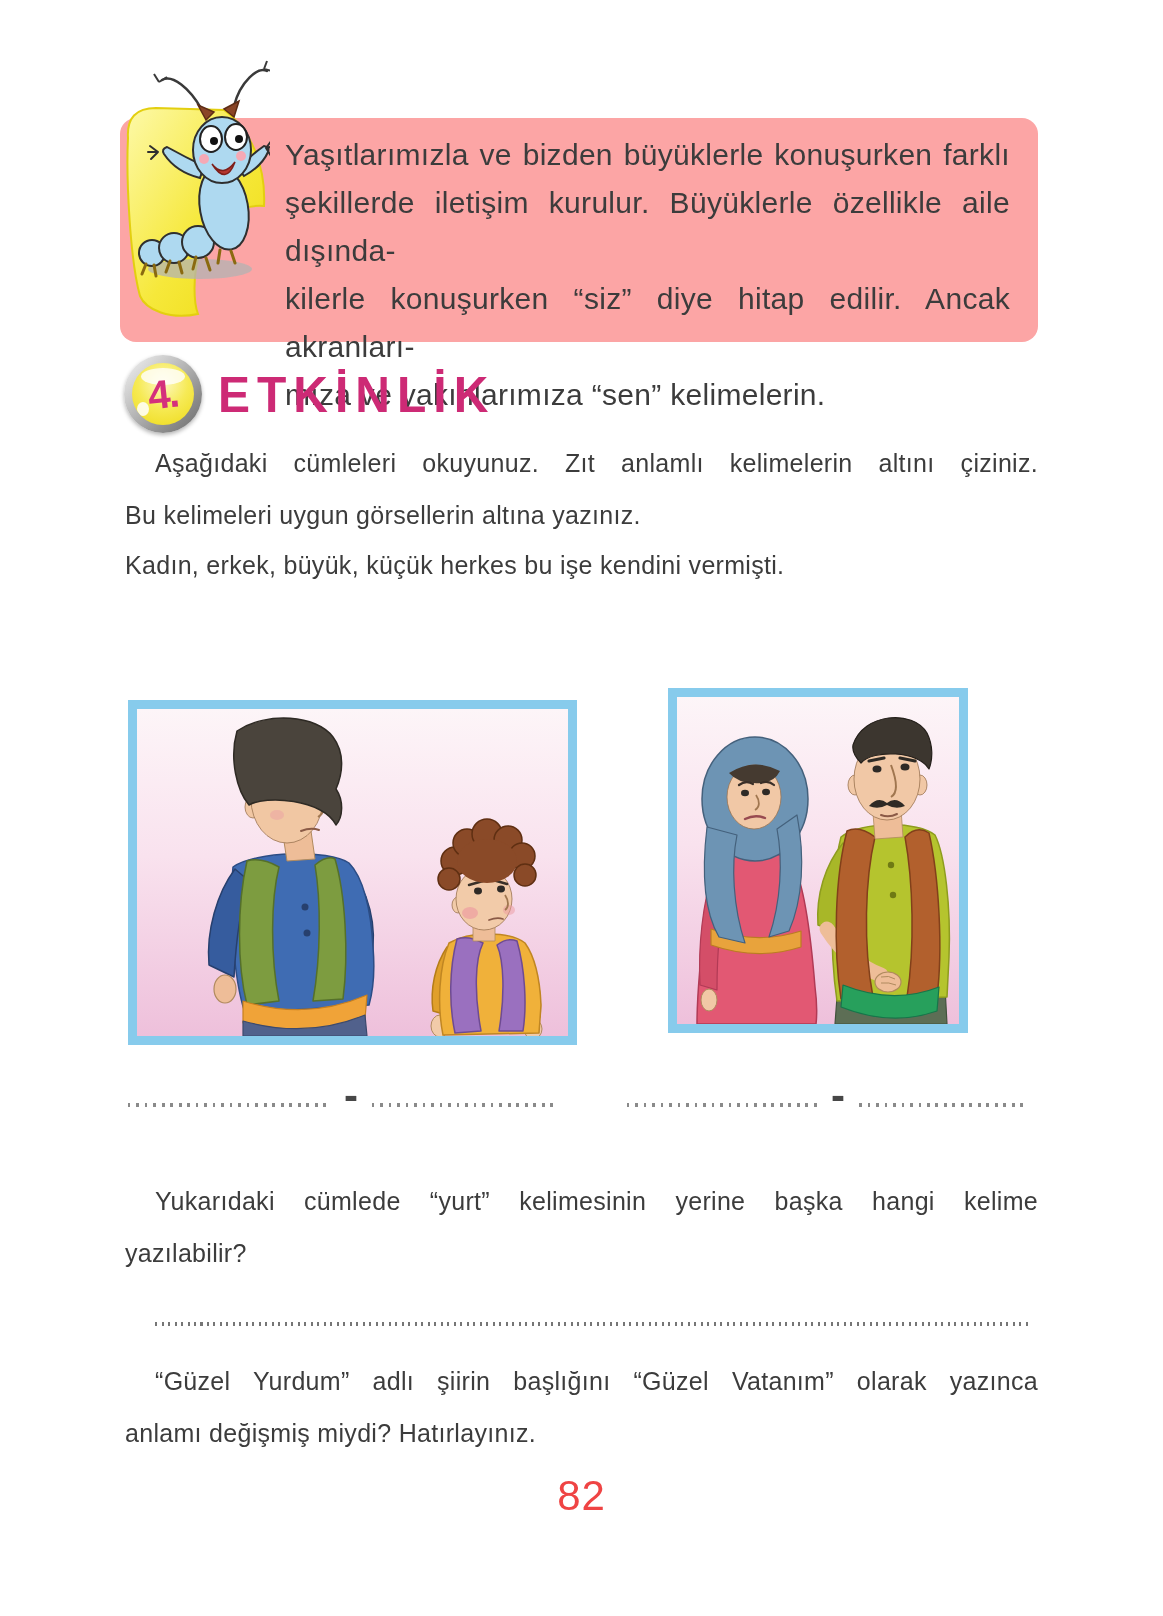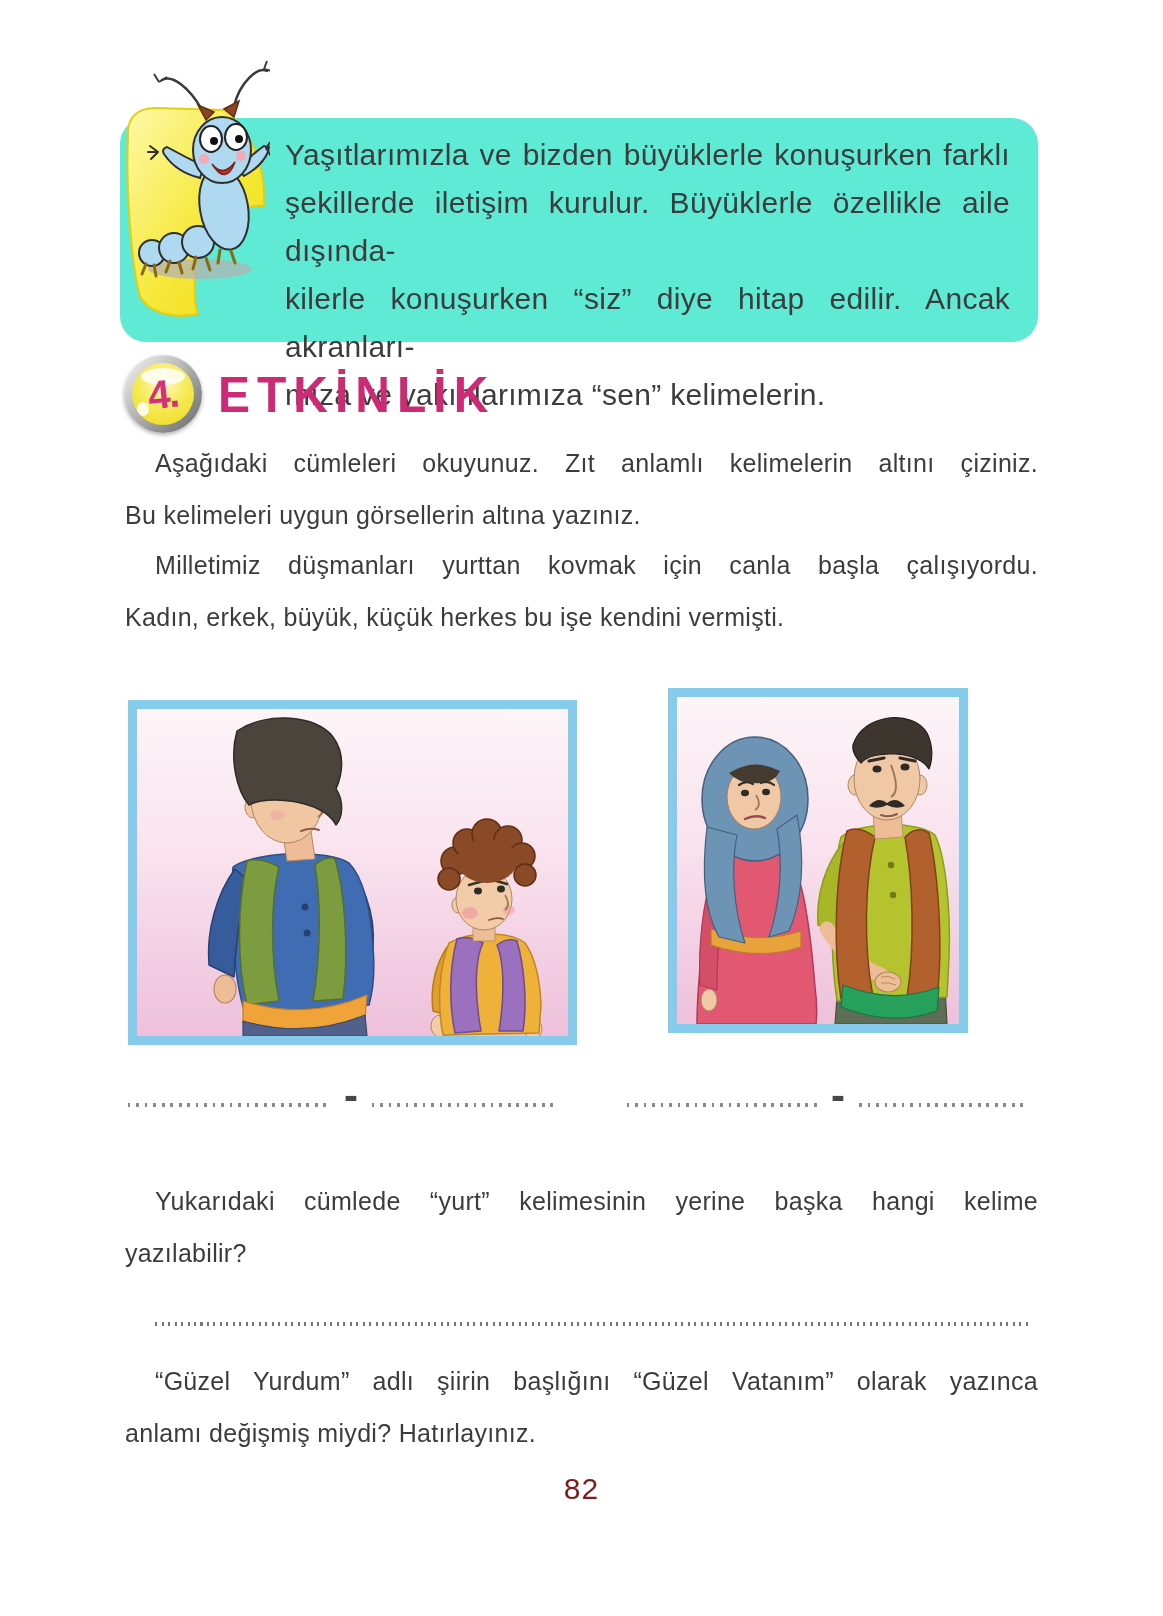--- a/index.html
+++ b/index.html
@@ -5,21 +5,21 @@
   html,body { margin:0; padding:0; }
   body {
     width:1163px; height:1616px; background:#ffffff; position:relative;
     font-family:"Liberation Sans", sans-serif; color:#3c3c3c; overflow:hidden;
   }
   .page { position:absolute; inset:0; }
 
   
   .infobox {
     position:absolute; left:120px; top:118px; width:918px; height:224px;
-    background:#5eead4; border-radius:26px;
+    background:#fca5a5; border-radius:16px;
   }
   .infobox-text { position:absolute; left:165px; right:28px; top:13px; }
   .line { font-size:30px; line-height:48px; letter-spacing:.3px; }
   .jline { text-align:justify; text-align-last:justify; }
   .indent { text-indent:30px; }
 
   .mascot-svg { position:absolute; left:112px; top:56px; width:158px; height:262px; z-index:2; }
 
   
   .activity-heading { position:absolute; left:124px; top:354px; height:80px; display:flex; align-items:center; }
@@ -82,21 +82,21 @@
     margin:0 14px; flex:none; transform:translateY(-2px);
   }
 
   .divider-dotted {
     position:absolute; left:155px; top:1322px; width:876px; height:4px;
     background-image:repeating-linear-gradient(to right, #767676 0 2px, transparent 2px 6.5px);
   }
 
   .page-number {
     position:absolute; left:0; top:1472px; width:100%;
-    text-align:center; font-size:30px; color:#7f1d1d; letter-spacing:1px;
+    text-align:center; font-size:42px; color:#ef4444; letter-spacing:1px;
   }
 </style>
 </head>
 <body>
 
 <div class="page">
 
   <div class="infobox">
     <div class="infobox-text">
       <div class="line jline">Yaşıtlarımızla ve bizden büyüklerle konuşurken farklı</div>
@@ -167,21 +167,20 @@
     </div>
     <div class="activity-title">ETKİNLİK</div>
   </div>
 
   <div class="para p-instructions">
     <div class="line jline indent">Aşağıdaki cümleleri okuyunuz. Zıt anlamlı kelimelerin altını çiziniz.</div>
     <div class="line">Bu kelimeleri uygun görsellerin altına yazınız.</div>
   </div>
 
   <div class="para p-sentence">
-    <div class="line jline indent">Milletimiz düşmanları yurttan kovmak için canla başla çalışıyordu.</div>
     <div class="line">Kadın, erkek, büyük, küçük herkes bu işe kendini vermişti.</div>
   </div>
 
   <div class="img-frame frame-1">
     <svg viewBox="0 0 431 327" width="431" height="327" aria-hidden="true">
       <defs>
         <linearGradient id="bg1" x1="0" y1="0" x2="0" y2="1">
           <stop offset="0" stop-color="#fdf5f8"></stop>
           <stop offset="0.45" stop-color="#f9e2ee"></stop>
           <stop offset="1" stop-color="#eec0db"></stop>

